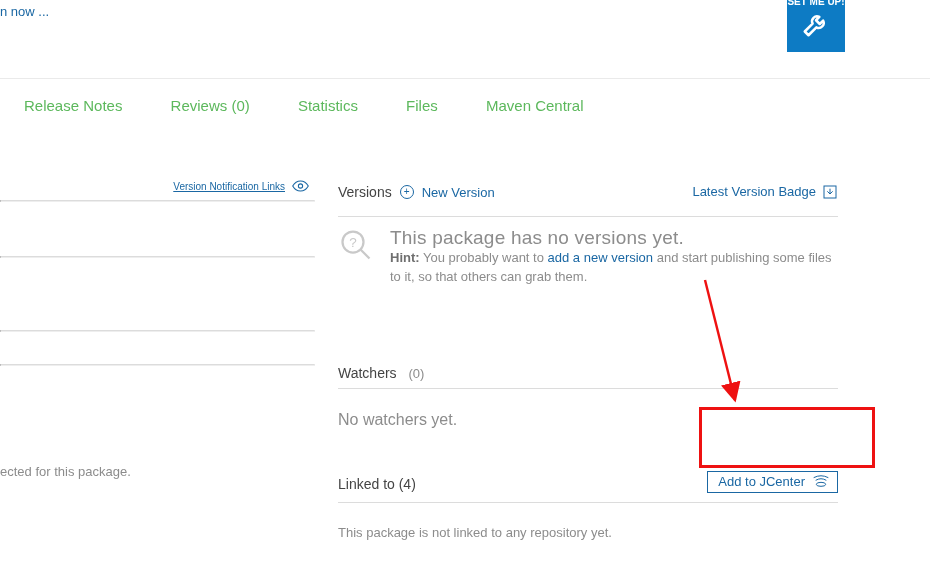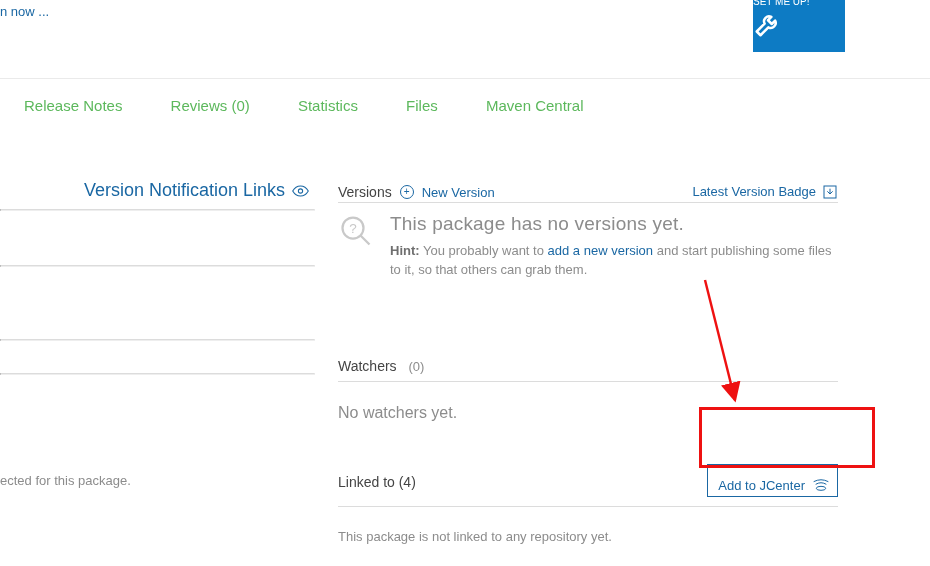--- a/index.html
+++ b/index.html
@@ -19,27 +19,27 @@
     top: 4px;
     left: 0;
     font-size: 13px;
     color: #1a67a3;
   }
 
   .setmeup {
     position: absolute;
     top: 0;
     right: 85px;
-    width: 92px;
+    width: 58px;
     height: 52px;
     background: #0d7bc4;
     color: #fff;
-    text-align: left;
+    text-align: center;
     font-size: 10px;
-    font-weight: 400;
+    font-weight: 700;
     overflow: hidden;
   }
   .setmeup .label { margin-top: -4px; }
   .setmeup svg { margin-top: 2px; }
 
   .tabbar {
     position: absolute;
     top: 78px;
     left: 0;
     right: 0;
@@ -54,28 +54,29 @@
   }
 
   .left-col {
     position: absolute;
     top: 180px;
     left: 0;
     width: 315px;
   }
   .vnl {
     text-align: right;
-    font-size: 18px;
+    font-size: 10px;
     color: #1a67a3;
     padding-right: 6px;
     padding-bottom: 8px;
     display: flex;
     justify-content: flex-end;
     align-items: center;
     gap: 7px;
+    text-decoration: underline;
   }
   .divider { border-top: 1px solid #dcdcdc; margin: 0; }
   .left-col .divider.d1 { margin-top: 0; }
   .left-col .divider.d2 { margin-top: 54px; }
   .left-col .divider.d3 { margin-top: 72px; }
   .left-col .divider.d4 { margin-top: 32px; }
   .license-txt {
     margin-top: 98px;
     font-size: 13px;
     color: #8c8c8c;
@@ -85,42 +86,42 @@
     position: absolute;
     top: 184px;
     left: 338px;
     width: 500px;
   }
   .section-head {
     display: flex;
     align-items: center;
     justify-content: space-between;
     border-bottom: 1px solid #dcdcdc;
-    padding-bottom: 2px;
+    padding-bottom: 16px;
     font-size: 14px;
     color: #444;
     gap: 45px;
   }
   .section-head .lhs { display:flex; align-items:center; gap:8px; }
   .plus-circ {
     display:inline-flex; width:12px; height:12px; border:1px solid #1a67a3;
     border-radius:50%; align-items:center; justify-content:center;
     color:#1a67a3; font-size:10px; line-height:1;
   }
   .lvbadge { display:flex; gap:6px; color:#1a67a3; font-size:13px; }
 
   .noversions {
     display:flex; gap:16px; margin-top:10px;
   }
   .mag {
     flex:0 0 auto;
     color:#c9c9c9;
   }
   .nv-title { font-size:19px; color:#8c8c8c; letter-spacing:.2px; }
-  .nv-hint { font-size:13px; color:#8c8c8c; margin-top:7px; line-height:1.45; }
+  .nv-hint { font-size:13px; color:#8c8c8c; margin-top:0; line-height:1.45; }
   .nv-hint b { font-weight:600; color:#6f6f6f; }
   .nv-hint .link-blue { cursor:pointer; }
 
   .watchers {
     margin-top: 78px;
     border-bottom: 1px solid #dcdcdc;
     padding-bottom: 7px;
     font-size: 14px;
     color: #444;
   }
@@ -138,21 +139,21 @@
 
   .jcenter-wrap {
     position: relative;
     top: -2px;
   }
   .jcenter-btn {
     border: 1px solid #1a67a3;
     color: #1a67a3;
     background:#fff;
     font-size:13px;
-    padding: 13px 8px 3px 10px;
+    padding: 2px 8px 3px 10px;
     display:flex; align-items:center; gap:8px;
     cursor:pointer;
   }
 
   .callout-box {
     position:absolute;
     left: 699px;
     top: 407px;
     width: 170px;
     height: 55px;

